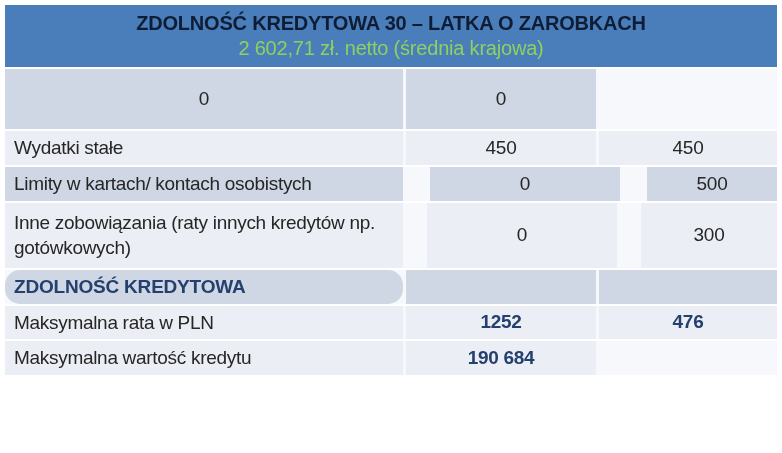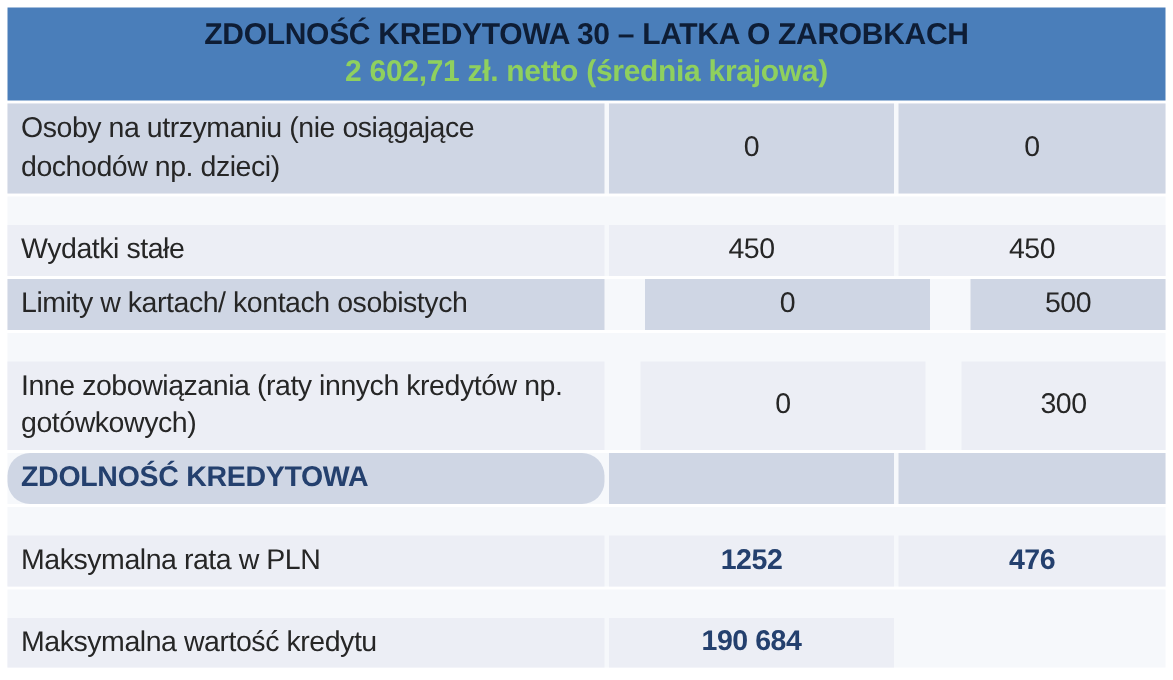--- a/index.html
+++ b/index.html
@@ -24,21 +24,21 @@
     text-align: center;
   }
   .hdr-title {
     font-size: 20px;
     font-weight: bold;
     letter-spacing: -0.2px;
     color: var(--header_title, #0e1d35);
   }
   .hdr-subtitle {
     font-size: 20px;
-    font-weight: bold;
+    font-weight: normal;
     letter-spacing: -0.2px;
     color: var(--header_subtitle, #8fd05e);
     margin-top: 2px;
   }
 
   .row {
     display: grid;
     grid-template-columns: 398px 190px 1fr;
     column-gap: 3px;
     background: #f6f8fb; 
@@ -51,21 +51,21 @@
     letter-spacing: -0.3px;
     color: var(--body_text, #262626);
   }
   .value-cell {
     justify-content: center;
     font-size: 19px;
     letter-spacing: -0.3px;
     color: var(--body_text, #262626);
   }
   .row.blue  .cell { background: var(--row_blue, #cfd6e4); }
-  .row.white .cell { background: var(--row_white, #eceef5); margin-top: 19px; }
+  .row.white .cell { background: var(--row_white, #eceef5); }
 
   .r1 { min-height: 60px; }
   .r2 { min-height: 33px; }
   .r3 { min-height: 34px; gap: 27px; }
   .r4 { min-height: 65px; gap: 24px; }
   .r5 { min-height: 34px; }
   .r6 { min-height: 33px; }
   .r7 { min-height: 34px; }
   .r8 { min-height: 33px; }
 
@@ -98,21 +98,20 @@
 
 <div class="slide">
   <div class="tbl">
 
     <div class="hdr">
       <div class="hdr-title">ZDOLNOŚĆ KREDYTOWA 30 – LATKA O ZAROBKACH</div>
       <div class="hdr-subtitle">2 602,71 zł. netto (średnia krajowa)</div>
     </div>
 
     <div class="row blue r1">
-      <div class="cell label-cell">Osoby na utrzymaniu (nie osiągające dochodów np. dzieci)</div>
       <div class="cell value-cell">0</div>
       <div class="cell value-cell">0</div>
     </div>
 
     <div class="row white r2">
       <div class="cell label-cell">Wydatki stałe</div>
       <div class="cell value-cell">450</div>
       <div class="cell value-cell">450</div>
     </div>
 

